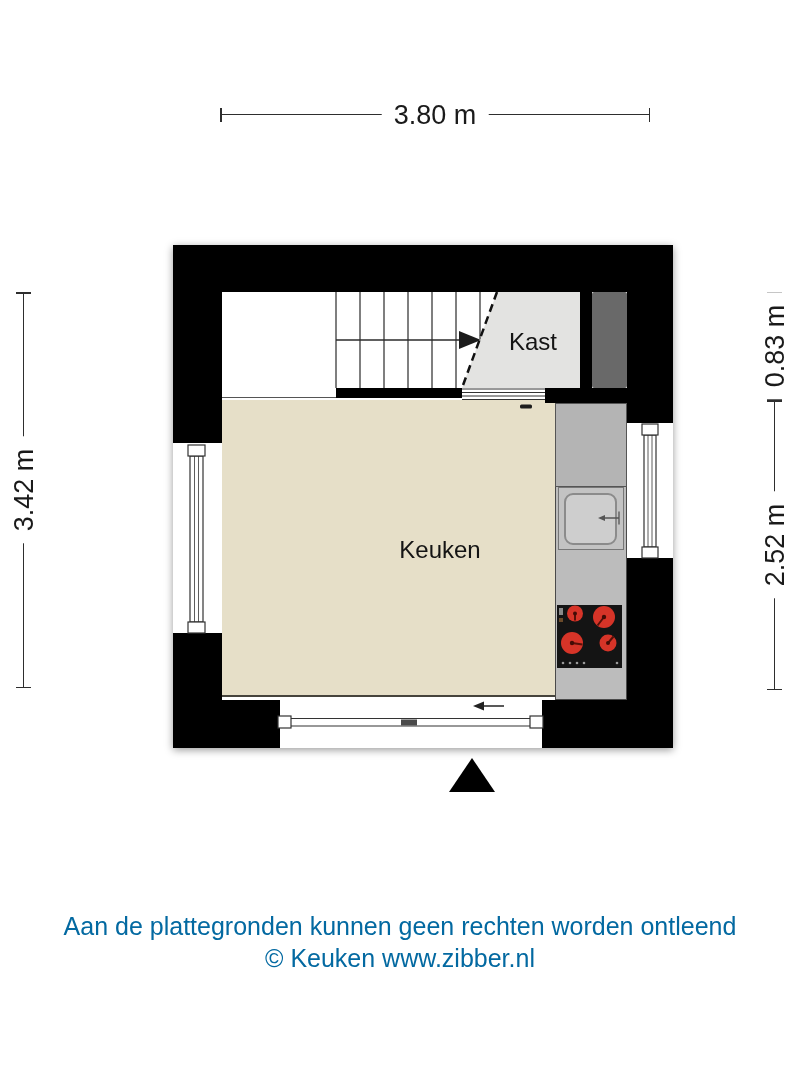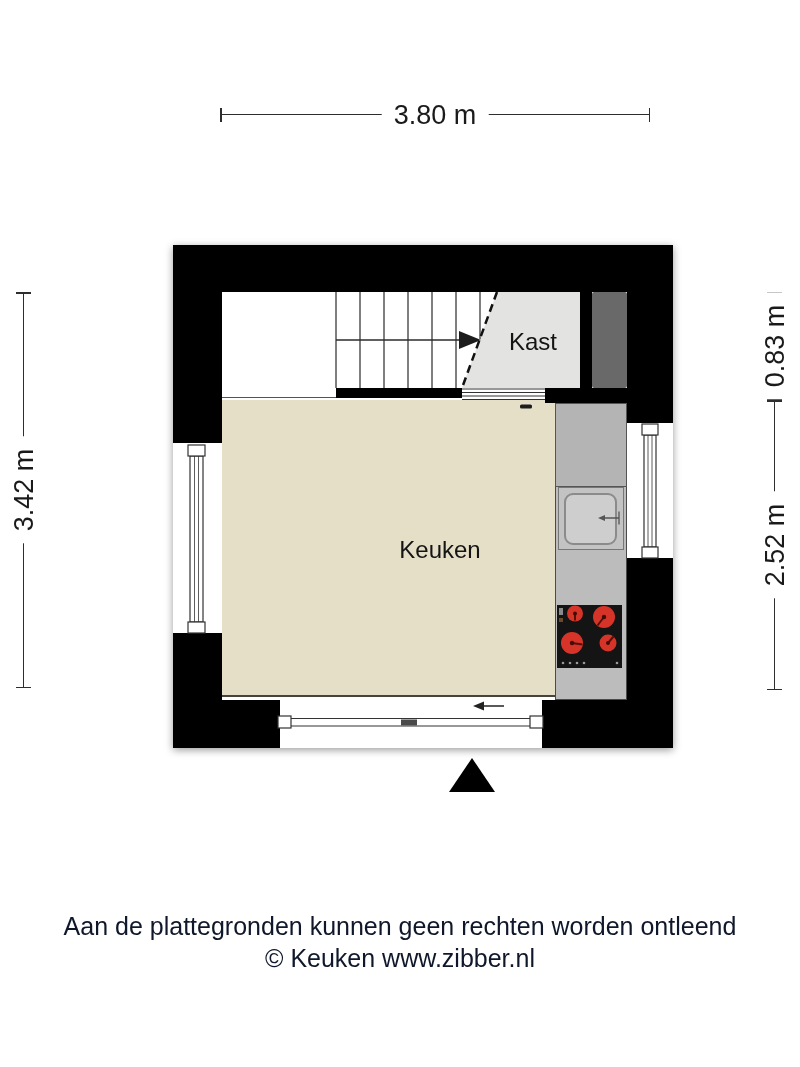--- a/index.html
+++ b/index.html
@@ -10,21 +10,21 @@
   
   .dim-h-line{position:absolute;border-top:1.5px solid #2e2e2e;}
   .dim-v-line{position:absolute;border-left:1.5px solid #2e2e2e;}
   .tick-v{position:absolute;width:1.5px;height:14px;background:#2e2e2e;}
   .tick-h{position:absolute;width:15px;height:1.5px;background:#2e2e2e;}
   .dim-label{position:absolute;background:#fff;padding:0 12px;font-size:27px;line-height:28px;
              color:#1a1a1a;white-space:nowrap;}
   .dim-label.rot{transform:translate(-50%,-50%) rotate(-90deg);left:50%;top:50%;}
   .room-label{position:absolute;font-size:24px;line-height:30px;color:#141414;text-align:center;}
   .footer{position:absolute;left:0;top:910px;width:800px;text-align:center;
-          font-size:25px;line-height:32px;color:#0f172a;}
+          font-size:25px;line-height:32px;color:#0369a1;}
   .plan{position:absolute;left:173px;top:245px;width:500px;height:503px;background:#fff;
         box-shadow:0 2px 8px rgba(0,0,0,0.40);}
   .floor-kitchen{position:absolute;left:49px;top:155px;width:333px;height:295px;
                  background:#e6dfc8;border-bottom:2px solid #46443c;}
   .counter{position:absolute;left:382px;top:158px;width:72px;height:297px;
            background:#bcbcbc;border:1px solid #4a4a4a;box-sizing:border-box;}
   .counter-top-sec{position:absolute;left:382px;top:158px;width:72px;height:84px;
                    background:#b4b4b4;border:1px solid #555;box-sizing:border-box;}
   .sink-frame{position:absolute;left:385px;top:242px;width:66px;height:63px;
               background:#c3c3c3;border:1px solid #777;box-sizing:border-box;}

